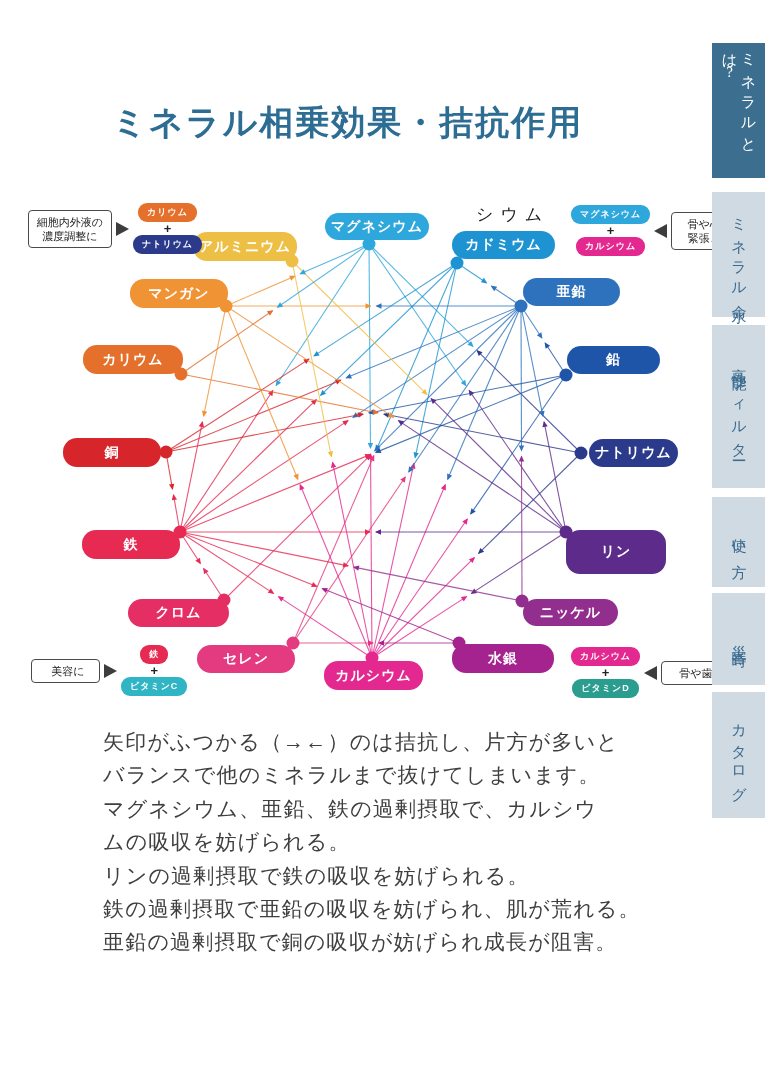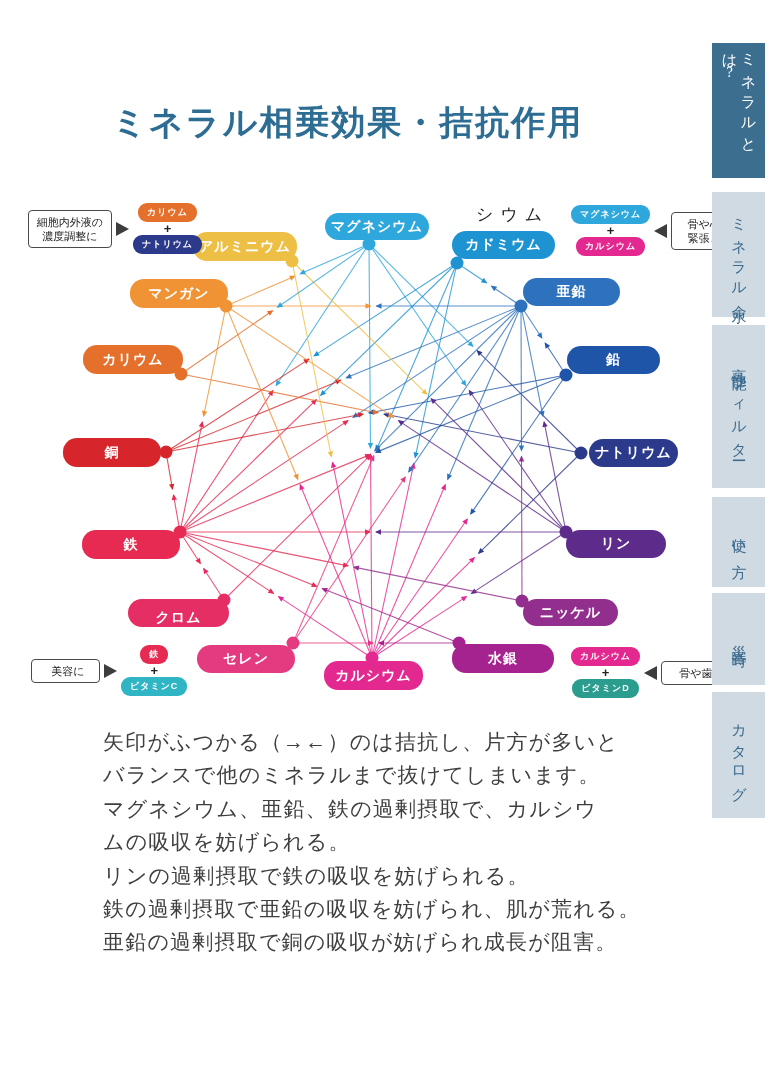--- a/index.html
+++ b/index.html
@@ -223,36 +223,36 @@
       </div>
       <div class="pill" style="left: 523px; top: 278px; width: 97px; height: 28px; background: rgb(46, 114, 189);">
         <span>亜鉛</span>
       </div>
       <div class="pill" style="left: 567px; top: 346px; width: 93px; height: 28px; background: rgb(30, 85, 168);">
         <span>鉛</span>
       </div>
       <div class="pill" style="left: 589px; top: 439px; width: 89px; height: 28px; background: rgb(44, 58, 140);">
         <span>ナトリウム</span>
       </div>
-      <div class="pill" style="left: 566px; top: 530px; width: 100px; height: 28px; background: rgb(93, 43, 137); text-align: center;">
+      <div class="pill" style="left: 566px; top: 530px; width: 100px; height: 44px; background: rgb(93, 43, 137); text-align: center;">
         <span>リン</span>
       </div>
       <div class="pill" style="left: 523px; top: 599px; width: 95px; height: 27px; background: rgb(146, 47, 142);">
         <span>ニッケル</span>
       </div>
       <div class="pill" style="left: 452px; top: 644px; width: 102px; height: 29px; background: rgb(165, 35, 143);">
         <span>水銀</span>
       </div>
       <div class="pill" style="left: 324px; top: 661px; width: 99px; height: 29px; background: rgb(227, 41, 143);">
         <span>カルシウム</span>
       </div>
       <div class="pill" style="left: 197px; top: 645px; width: 98px; height: 28px; background: rgb(228, 58, 127);">
         <span>セレン</span>
       </div>
-      <div class="pill" style="left: 128px; top: 599px; width: 101px; height: 28px; background: rgb(229, 46, 100); align-items: flex-end;">
+      <div class="pill" style="left: 128px; top: 599px; width: 101px; height: 28px; background: rgb(229, 46, 100);">
         <span>クロム</span>
       </div>
       <div class="pill" style="left: 82px; top: 530px; width: 98px; height: 29px; background: rgb(230, 42, 82);">
         <span>鉄</span>
       </div>
       <div class="pill" style="left: 63px; top: 438px; width: 98px; height: 29px; background: rgb(215, 38, 43);">
         <span>銅</span>
       </div>
       <div class="pill" style="left: 83px; top: 345px; width: 100px; height: 29px; background: rgb(228, 112, 44);">
         <span>カリウム</span>

